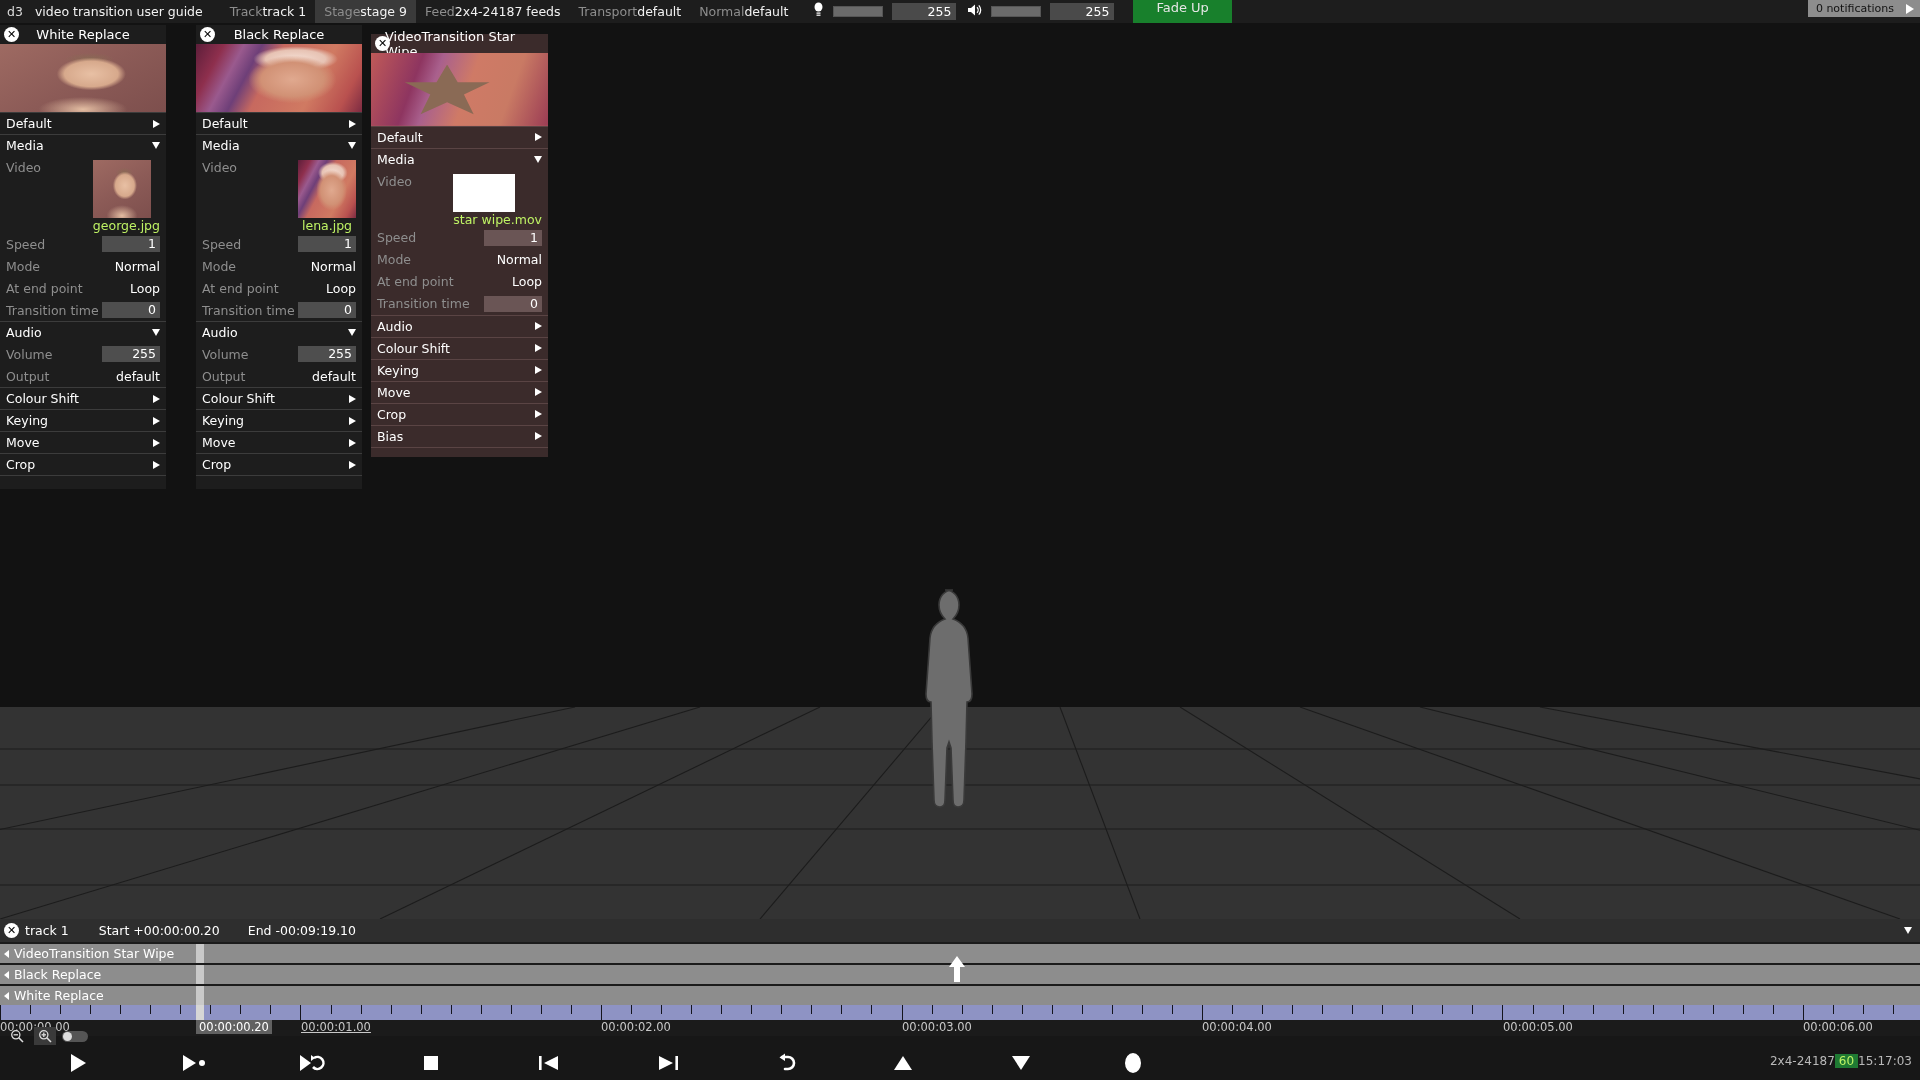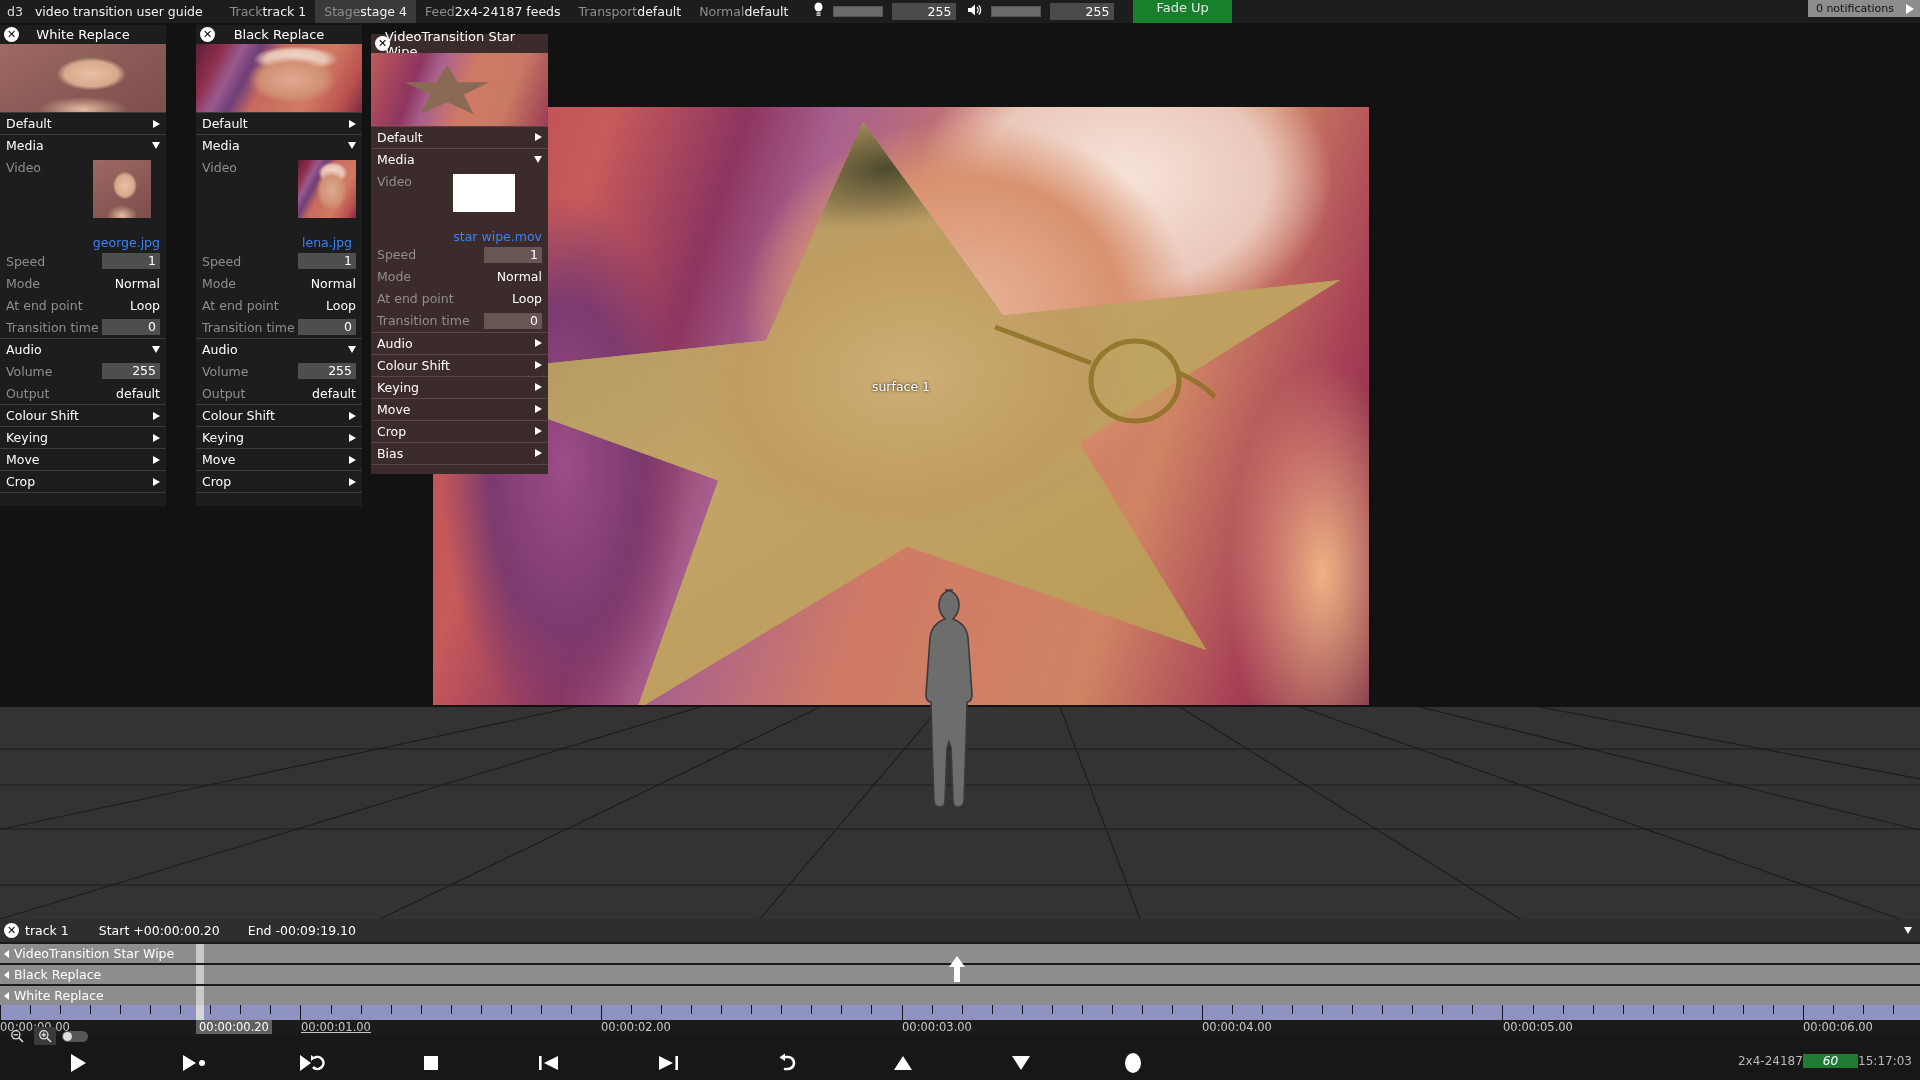--- a/index.html
+++ b/index.html
@@ -51,21 +51,21 @@
   .row .lbl{ color:#fff; }
   .row .lbl.dim{ color:#8e8e8e; }
   .row .val{ margin-left:auto; color:#fff; }
   .arrow-r{ margin-left:auto; width:0;height:0;border-left:7px solid #fff;border-top:4.5px solid transparent;border-bottom:4.5px solid transparent;}
   .arrow-d{ margin-left:auto; width:0;height:0;border-top:7px solid #fff;border-left:4.5px solid transparent;border-right:4.5px solid transparent;}
   .numfield{ width:58px; height:16px; background:#4e4e4e; color:#fff; text-align:right; padding-right:4px; line-height:16px; margin-left:auto; font-size:12.5px;}
   .media-video{ display:flex; padding:4px 6px 0 6px; }
   .media-video .lbl{ color:#8e8e8e; }
   .mv-box{ margin-left:auto; text-align:center; }
   .mv-img{ width:58px; height:58px; background-size:cover; background-position:center; }
-  .mv-name{ font-size:12.5px; color:#3b82f6; margin-top:17px; }
+  .mv-name{ font-size:12.5px; color:#bef264; margin-top:0; }
 
   
   .tex-lena{
     background-color:#c86a64;
     background-image:
       radial-gradient(ellipse 34% 45% at 58% 52%, #e0a98f 0%, #d19175 55%, rgba(209,145,117,0) 78%),
       radial-gradient(ellipse 30% 22% at 60% 22%, #f4ddd2 0%, #e7c3b4 60%, rgba(231,195,180,0) 85%),
       linear-gradient(118deg, #5d1e3a 0%, #8e2f4d 14%, #9a5a8e 24%, #6e3f78 33%, #c7695f 44%, #d07a62 70%, #b9514f 88%, #7d2b42 100%),
       linear-gradient(0deg,#b5554f,#b5554f);
   }
@@ -136,37 +136,37 @@
   
   #bottombar{ position:absolute; left:0; top:1036px; width:1920px; height:44px; background:#171717;}
   #zoomrow{ position:absolute; left:0; top:-10px; height:20px; display:flex; align-items:center; gap:6px; padding-left:6px;}
   .zbtn{ width:22px; height:18px; display:flex; align-items:center; justify-content:center;}
   .zbtn.on{ background:#3a3a3a; }
   .toggle{ width:26px; height:11px; background:#555; border-radius:6px; position:relative; }
   .toggle .knob{ position:absolute; left:1px; top:1px; width:9px; height:9px; border-radius:50%; background:#ddd;}
   #transport{ position:absolute; left:0; top:12px; width:1920px; height:32px;}
   .tbtn{ position:absolute; top:0; width:44px; height:30px; display:flex; align-items:center; justify-content:center;}
   #statusright{ position:absolute; right:8px; top:18px; display:flex; align-items:center; font-size:12px; color:#b9b9b9;}
-  #fpsbadge{ background:#1f7a33; color:#ffffff; padding:0 20px;font-style:italic; }
+  #fpsbadge{ background:#1f7a33; color:#bef264; padding:0 4px; }
 </style>
 </head>
 <body>
 
 <div id="topbar">
   <div id="tb-d3">d3</div>
   <div id="tb-title">video transition user guide</div>
 
   <div class="tb-group">
     <span class="tb-label">Track</span>
     <span class="tb-value">track 1</span>
   </div>
 
   <div class="tb-group sel">
     <span class="tb-label">Stage</span>
-    <span class="tb-value">stage 4</span>
+    <span class="tb-value">stage 9</span>
   </div>
 
   <div class="tb-group">
     <span class="tb-label">Feed</span>
     <span class="tb-value">2x4-24187 feeds</span>
   </div>
 
   <div class="tb-group">
     <span class="tb-label">Transport</span>
     <span class="tb-value">default</span>
@@ -223,37 +223,20 @@
         <line x1="2280" y1="212" x2="1420" y2="0"></line>
         <line x1="2660" y1="212" x2="1540" y2="0"></line>
         <line x1="0" y1="42" x2="1920" y2="42"></line>
         <line x1="0" y1="78" x2="1920" y2="78"></line>
         <line x1="0" y1="122" x2="1920" y2="122"></line>
         <line x1="0" y1="178" x2="1920" y2="178"></line>
       </g>
     </svg>
   </div>
 
-  <div id="screen">
-    <div id="screen-bg"></div>
-
-    <div id="star">
-      <div id="star-inner"></div>
-    </div>
-
-    <svg id="glasses" viewBox="0 0 230 120">
-      <g fill="none" stroke="#8c7224" stroke-width="5" opacity="0.85">
-        <ellipse cx="142" cy="66" rx="44" ry="40" fill="#bfa95f" fill-opacity="0.45"></ellipse>
-        <path d="M98 48 C60 34 24 20 2 12"></path>
-        <path d="M186 58 C200 64 212 72 222 82"></path>
-      </g>
-    </svg>
-
-    <div id="surface-label">surface 1</div>
-  </div>
 
   <svg id="person" viewBox="0 0 70 230">
     <path d="M35 2c-9 0-14 7-14 15 0 6 3 11 6 14-8 3-14 9-15 19l-4 56c0 5 2 8 5 8l1 40 2 58c0 5 3 7 6 7 3 0 5-2 5-7l2-52 2-6 2 6 2 52c0 5 2 7 5 7 3 0 6-2 6-7l2-58 1-40c3 0 5-3 5-8l-4-56c-1-10-7-16-15-19 3-3 6-8 6-14 0-8-5-15-14-15z" fill="#6d6d6d" stroke="#3a3a3a" stroke-width="1.6"></path>
   </svg>
 </div>
 
 <div class="panel" style="left:0px; top:25px; width:166px; background:#1d1d1d;">
   <div class="p-head">
     <span class="p-close">✕</span>
     <span>White Replace</span>

